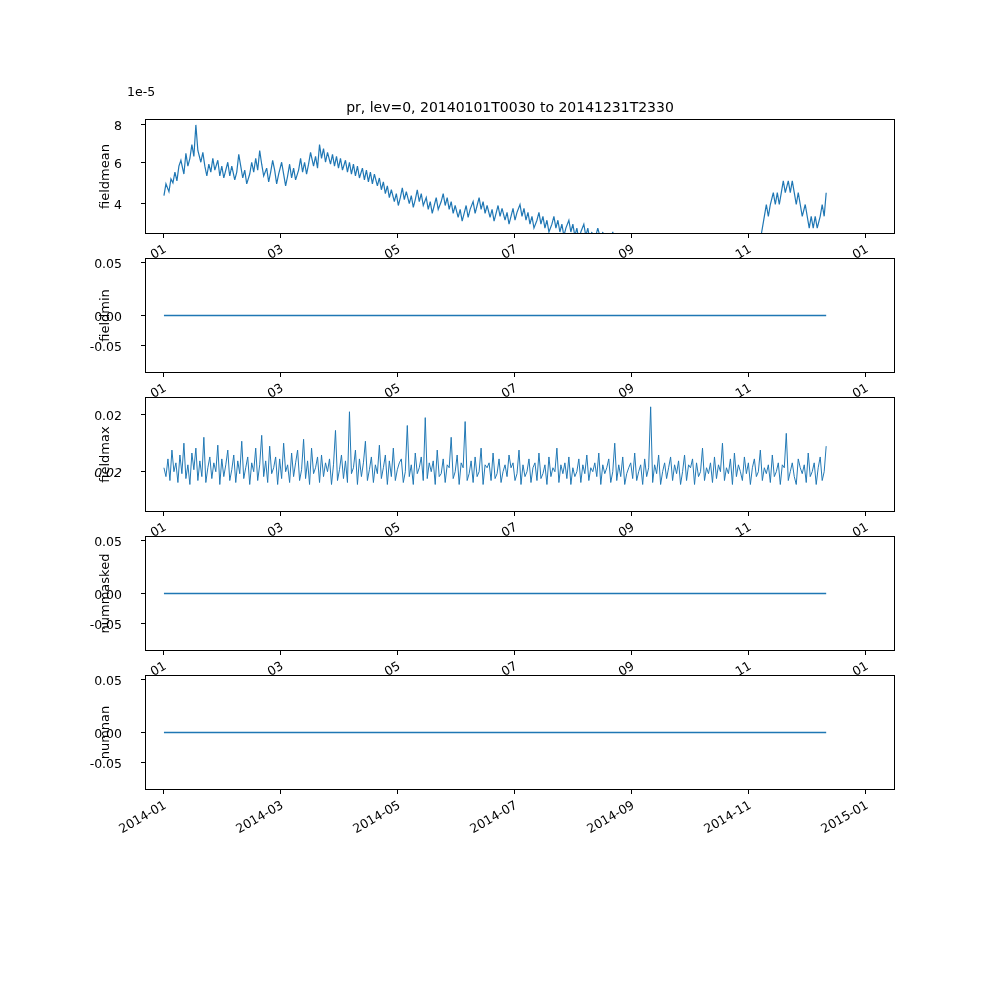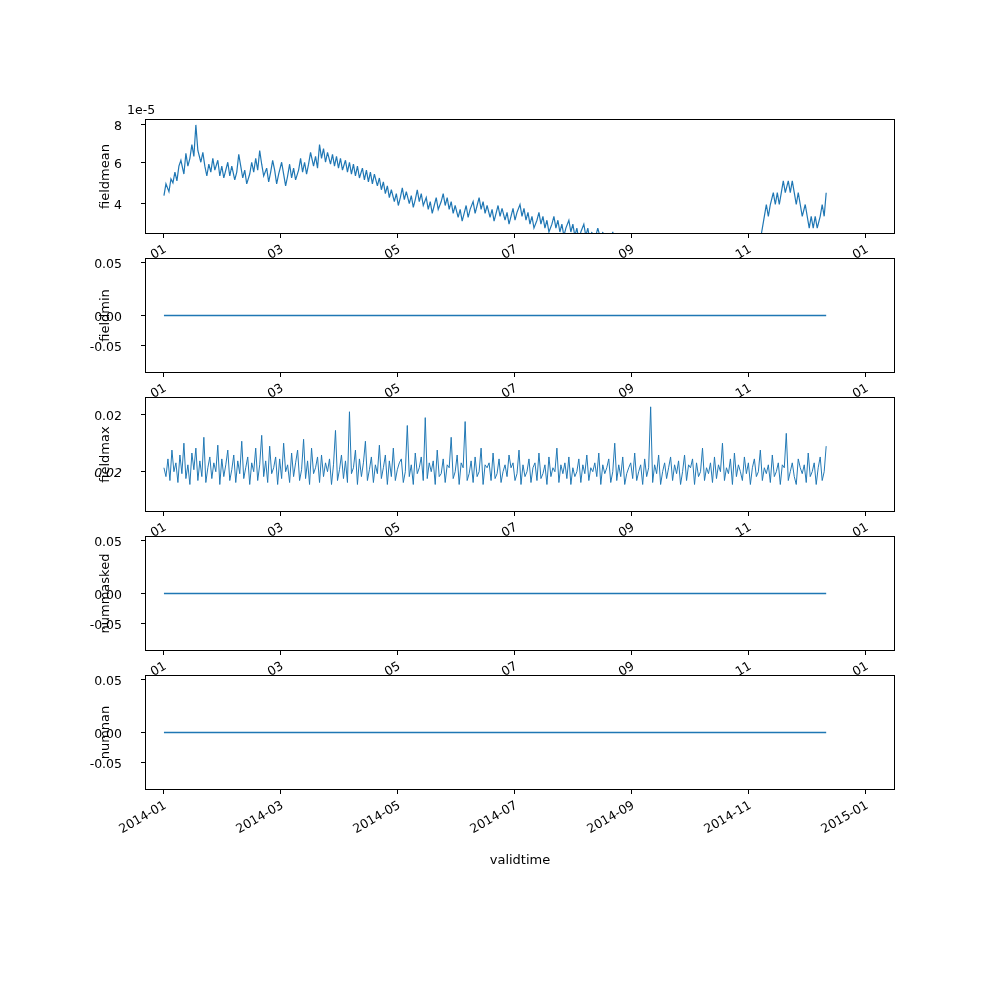--- a/index.html
+++ b/index.html
@@ -54,22 +54,23 @@
     text-align:center;
   }
   .tickmark{position:absolute;background:#000;width:1px;height:3.5px;}
   .tickmark-y{position:absolute;background:#000;height:1px;width:3.5px;}
 </style>
 </head>
 <body>
 
 <div id="figure">
 
-
-  <div class="offsettext" style="left:127px;top:102px;">1e-5</div>
+  <div class="title" style="left:125px;top:99px;width:770px;">pr, lev=0, 20140101T0030 to 20141231T2330</div>
+
+  <div class="offsettext" style="left:127px;top:84px;">1e-5</div>
 
   <div class="panel" style="left:145px;top:119px;width:750px;height:115px;">
     <svg viewBox="0 0 750 115" preserveAspectRatio="none">
       <polyline fill="none" stroke="#1f77b4" stroke-width="1.2" points="18,77 20,65 23,73 25,60 27,64 29,53 31,62 33,47 35,41 38,55 40,34 42,47 44,39 46,25 48,37 50,5 52,31 55,43 57,33 59,47 61,57 63,45 65,53 67,39 69,51 72,41 74,57 76,47 78,59 80,51 82,43 84,57 86,47 89,61 91,53 93,35 95,47 97,59 99,51 101,65 104,55 106,43 108,53 110,39 112,51 114,31 116,45 118,57 121,49 123,63 125,53 127,41 129,51 131,65 133,55 136,43 138,55 140,67 142,57 144,45 146,59 148,49 150,61 153,51 155,39 157,53 159,43 161,55 163,45 165,33 168,47 170,37 172,49 174,25 176,39 178,29 180,43 182,33 185,45 187,35 189,47 191,37 193,49 195,39 197,51 200,41 202,53 204,43 206,55 208,45 210,57 212,47 214,59 217,49 219,61 221,51 223,63 225,53 227,65 229,55 232,67 234,59 236,71 238,63 240,75 242,67 244,79 246,71 249,83 251,75 253,87 255,79 257,69 259,81 261,73 264,85 266,77 268,89 270,81 272,71 274,83 276,75 278,87 281,79 283,91 285,83 287,95 289,87 291,79 293,91 296,83 298,75 300,87 302,79 304,91 306,83 308,95 310,87 313,99 315,91 317,103 319,95 321,87 323,99 325,91 328,83 330,95 332,87 334,79 336,91 338,83 340,95 342,87 345,99 347,91 349,103 351,95 353,87 355,98 357,90 360,102 362,94 364,106 366,98 368,90 370,102 372,94 375,86 377,98 379,90 381,102 383,94 385,106 387,98 389,110 392,102 394,94 396,106 398,98 400,110 402,102 404,114 407,106 409,98 411,110 413,102 415,114 417,106 419,118 421,110 424,102 426,114 428,106 430,118 432,110 434,122 436,114 439,106 441,118 443,110 445,122 447,114 449,126 451,118 453,110 456,122 458,114 460,126 462,118 464,130 466,122 468,114 471,126 473,118 475,130 477,122 479,134 481,126 483,118 486,130 488,122 490,134 492,126 494,138 496,130 498,122 500,134 503,126 505,138 507,130 509,142 511,134 513,126 515,138 518,130 520,142 522,134 524,126 526,138 528,130 530,142 533,134 535,126 537,138 539,130 541,142 543,134 545,126 547,138 550,130 552,142 554,134 556,126 558,138 560,130 562,142 565,134 567,126 569,138 571,130 573,142 575,134 577,126 580,138 582,130 584,142 586,134 588,126 590,138 592,130 594,142 597,134 599,126 601,138 603,130 605,142 607,134 609,126 612,118 614,130 616,122 618,110 620,98 622,86 624,98 626,86 629,74 631,86 633,74 635,86 637,74 639,62 641,74 644,62 646,74 648,62 650,74 652,86 654,74 656,86 658,98 661,86 663,98 665,110 667,98 669,110 671,98 673,110 676,98 678,86 680,98 682,74"></polyline>
     </svg>
   </div>
   <div class="ylabel" style="left:39px;top:169px;width:130px;transform:rotate(-90deg);">fieldmean</div>
   <div class="ytick" style="left:90px;top:197px;width:32px;">4</div>
   <div class="ytick" style="left:90px;top:156px;width:32px;">6</div>
   <div class="ytick" style="left:90px;top:118px;width:32px;">8</div>
@@ -200,15 +201,14 @@
   <div class="tickmark" style="left:865px;top:790px;"></div>
 
   <div class="xtick" style="left:53px;top:796px;width:112px;">2014-01</div>
   <div class="xtick" style="left:170px;top:796px;width:112px;">2014-03</div>
   <div class="xtick" style="left:287px;top:796px;width:112px;">2014-05</div>
   <div class="xtick" style="left:404px;top:796px;width:112px;">2014-07</div>
   <div class="xtick" style="left:521px;top:796px;width:112px;">2014-09</div>
   <div class="xtick" style="left:638px;top:796px;width:112px;">2014-11</div>
   <div class="xtick" style="left:755px;top:796px;width:112px;">2015-01</div>
 
-  <div class="xaxis-label" style="left:385px;top:852px;width:270px;">validtime</div>
 
 </div>
 
 </body></html>

